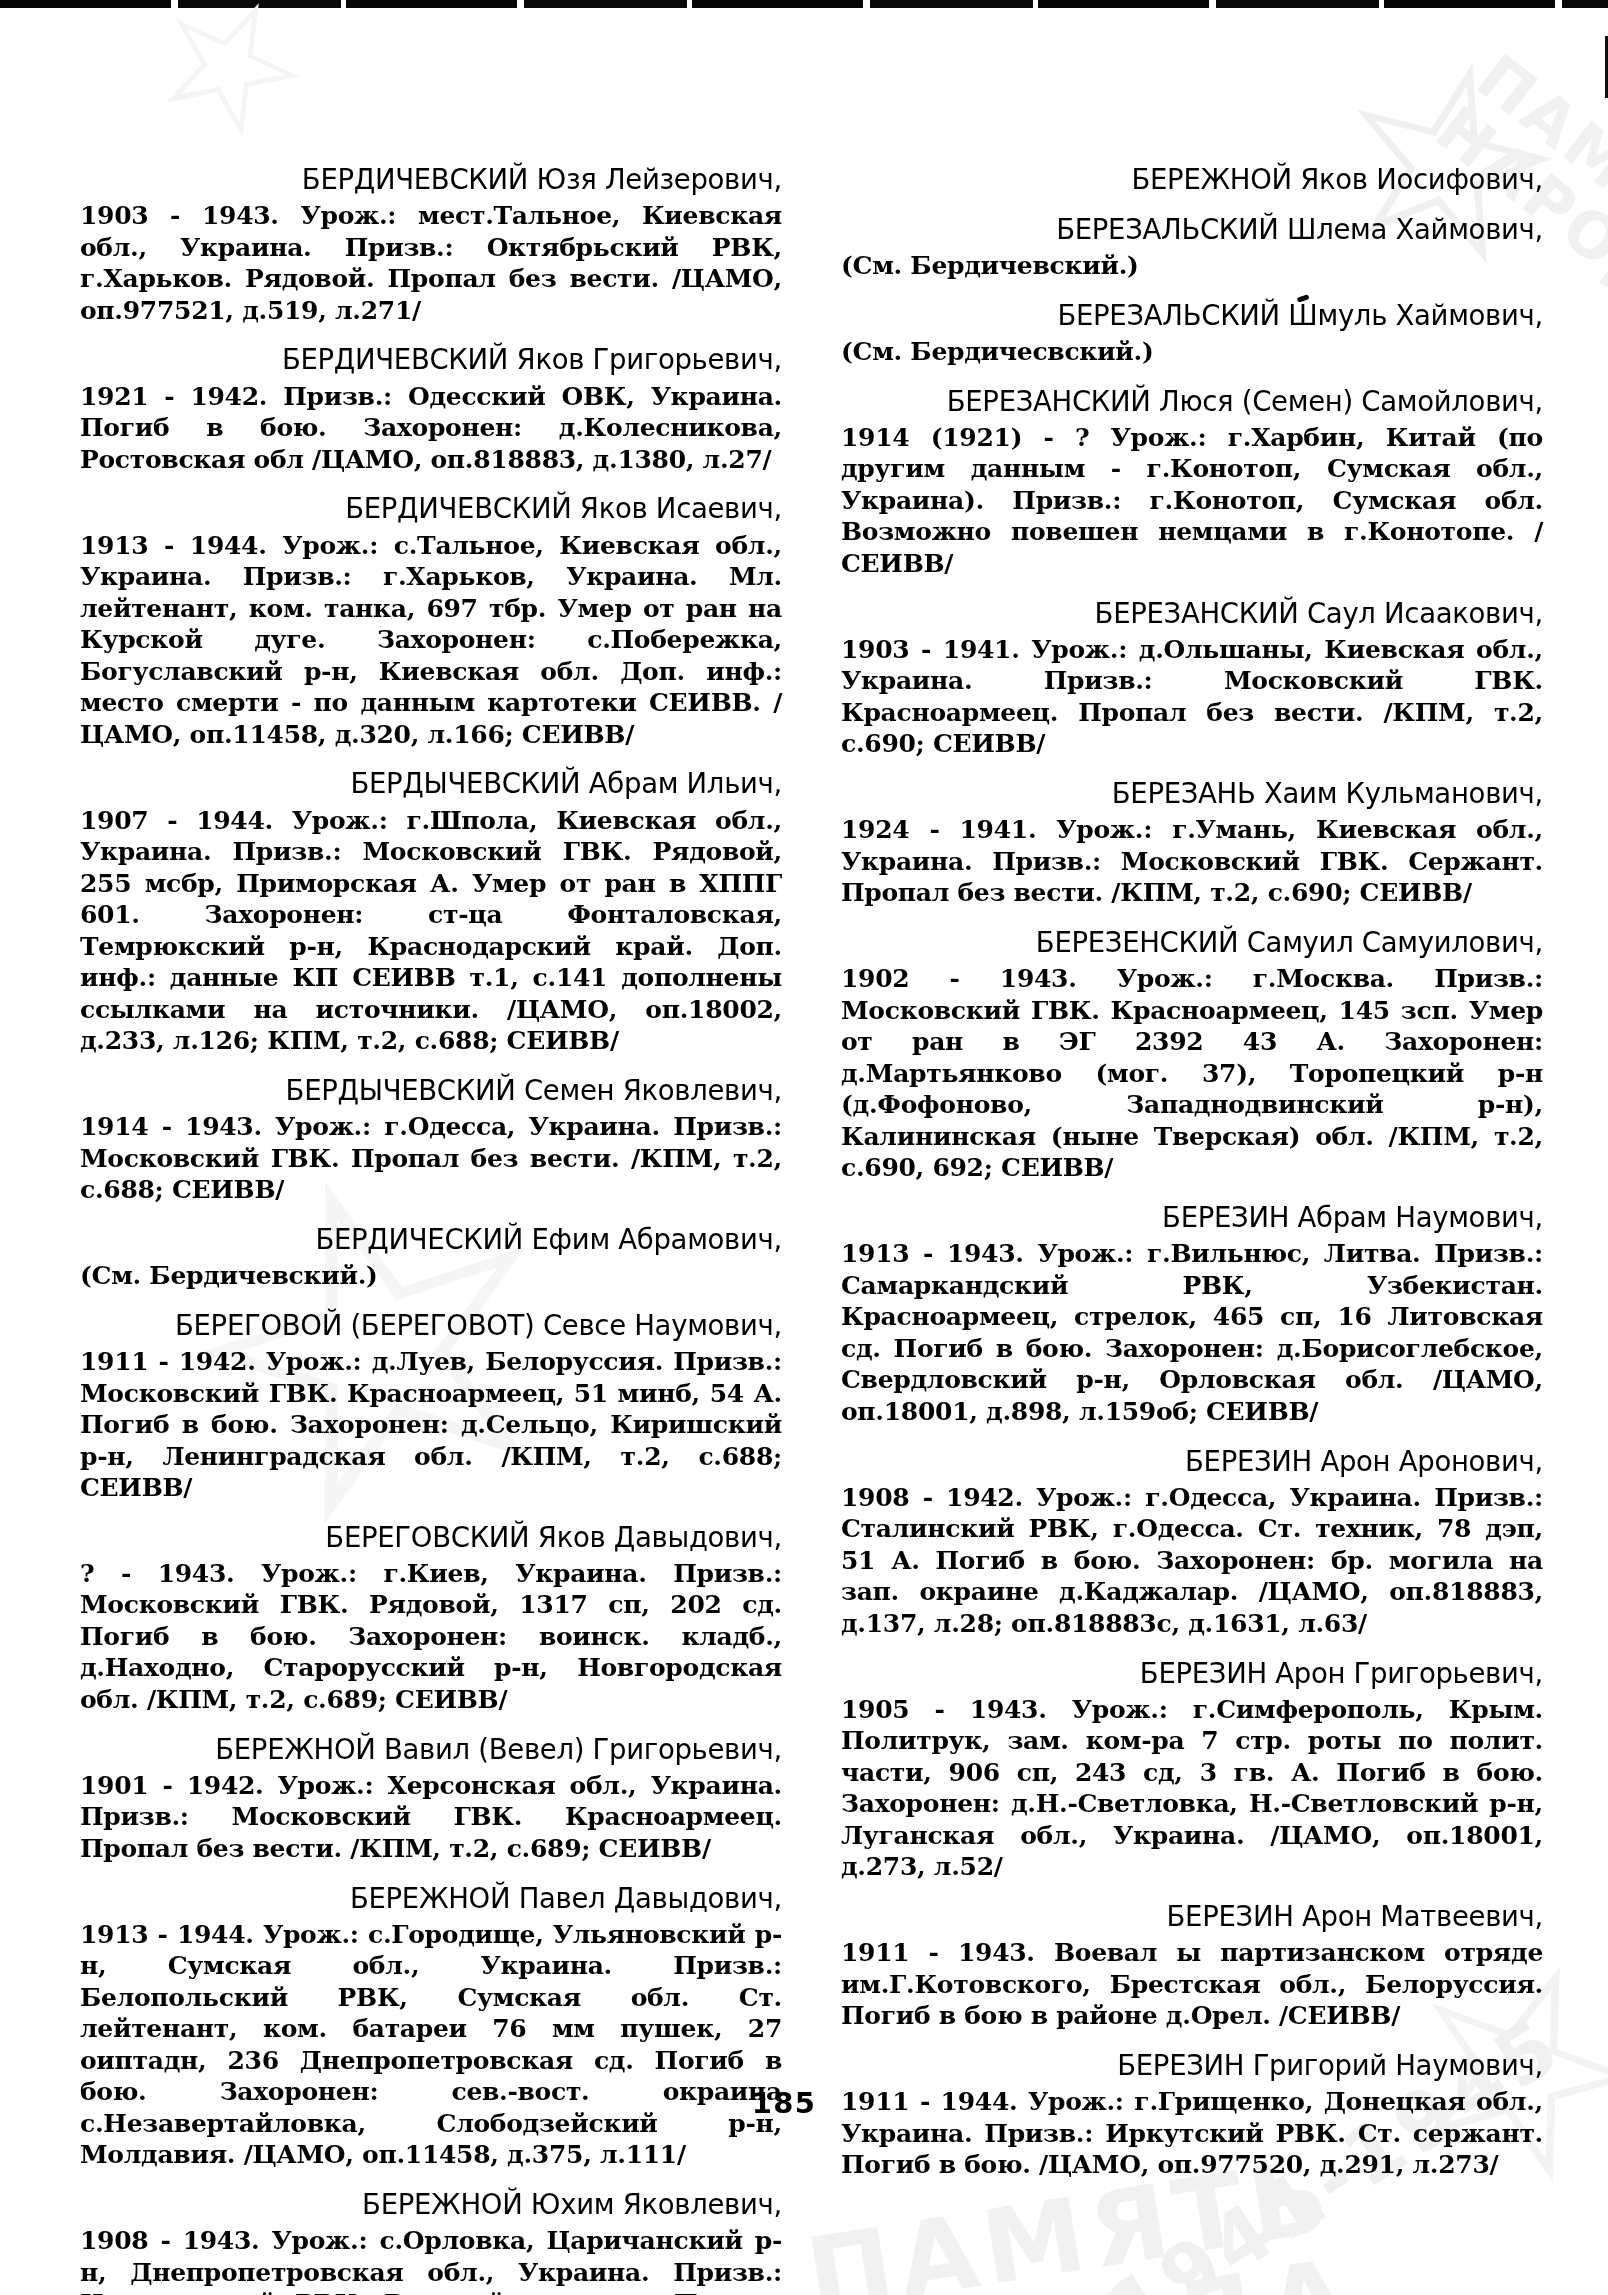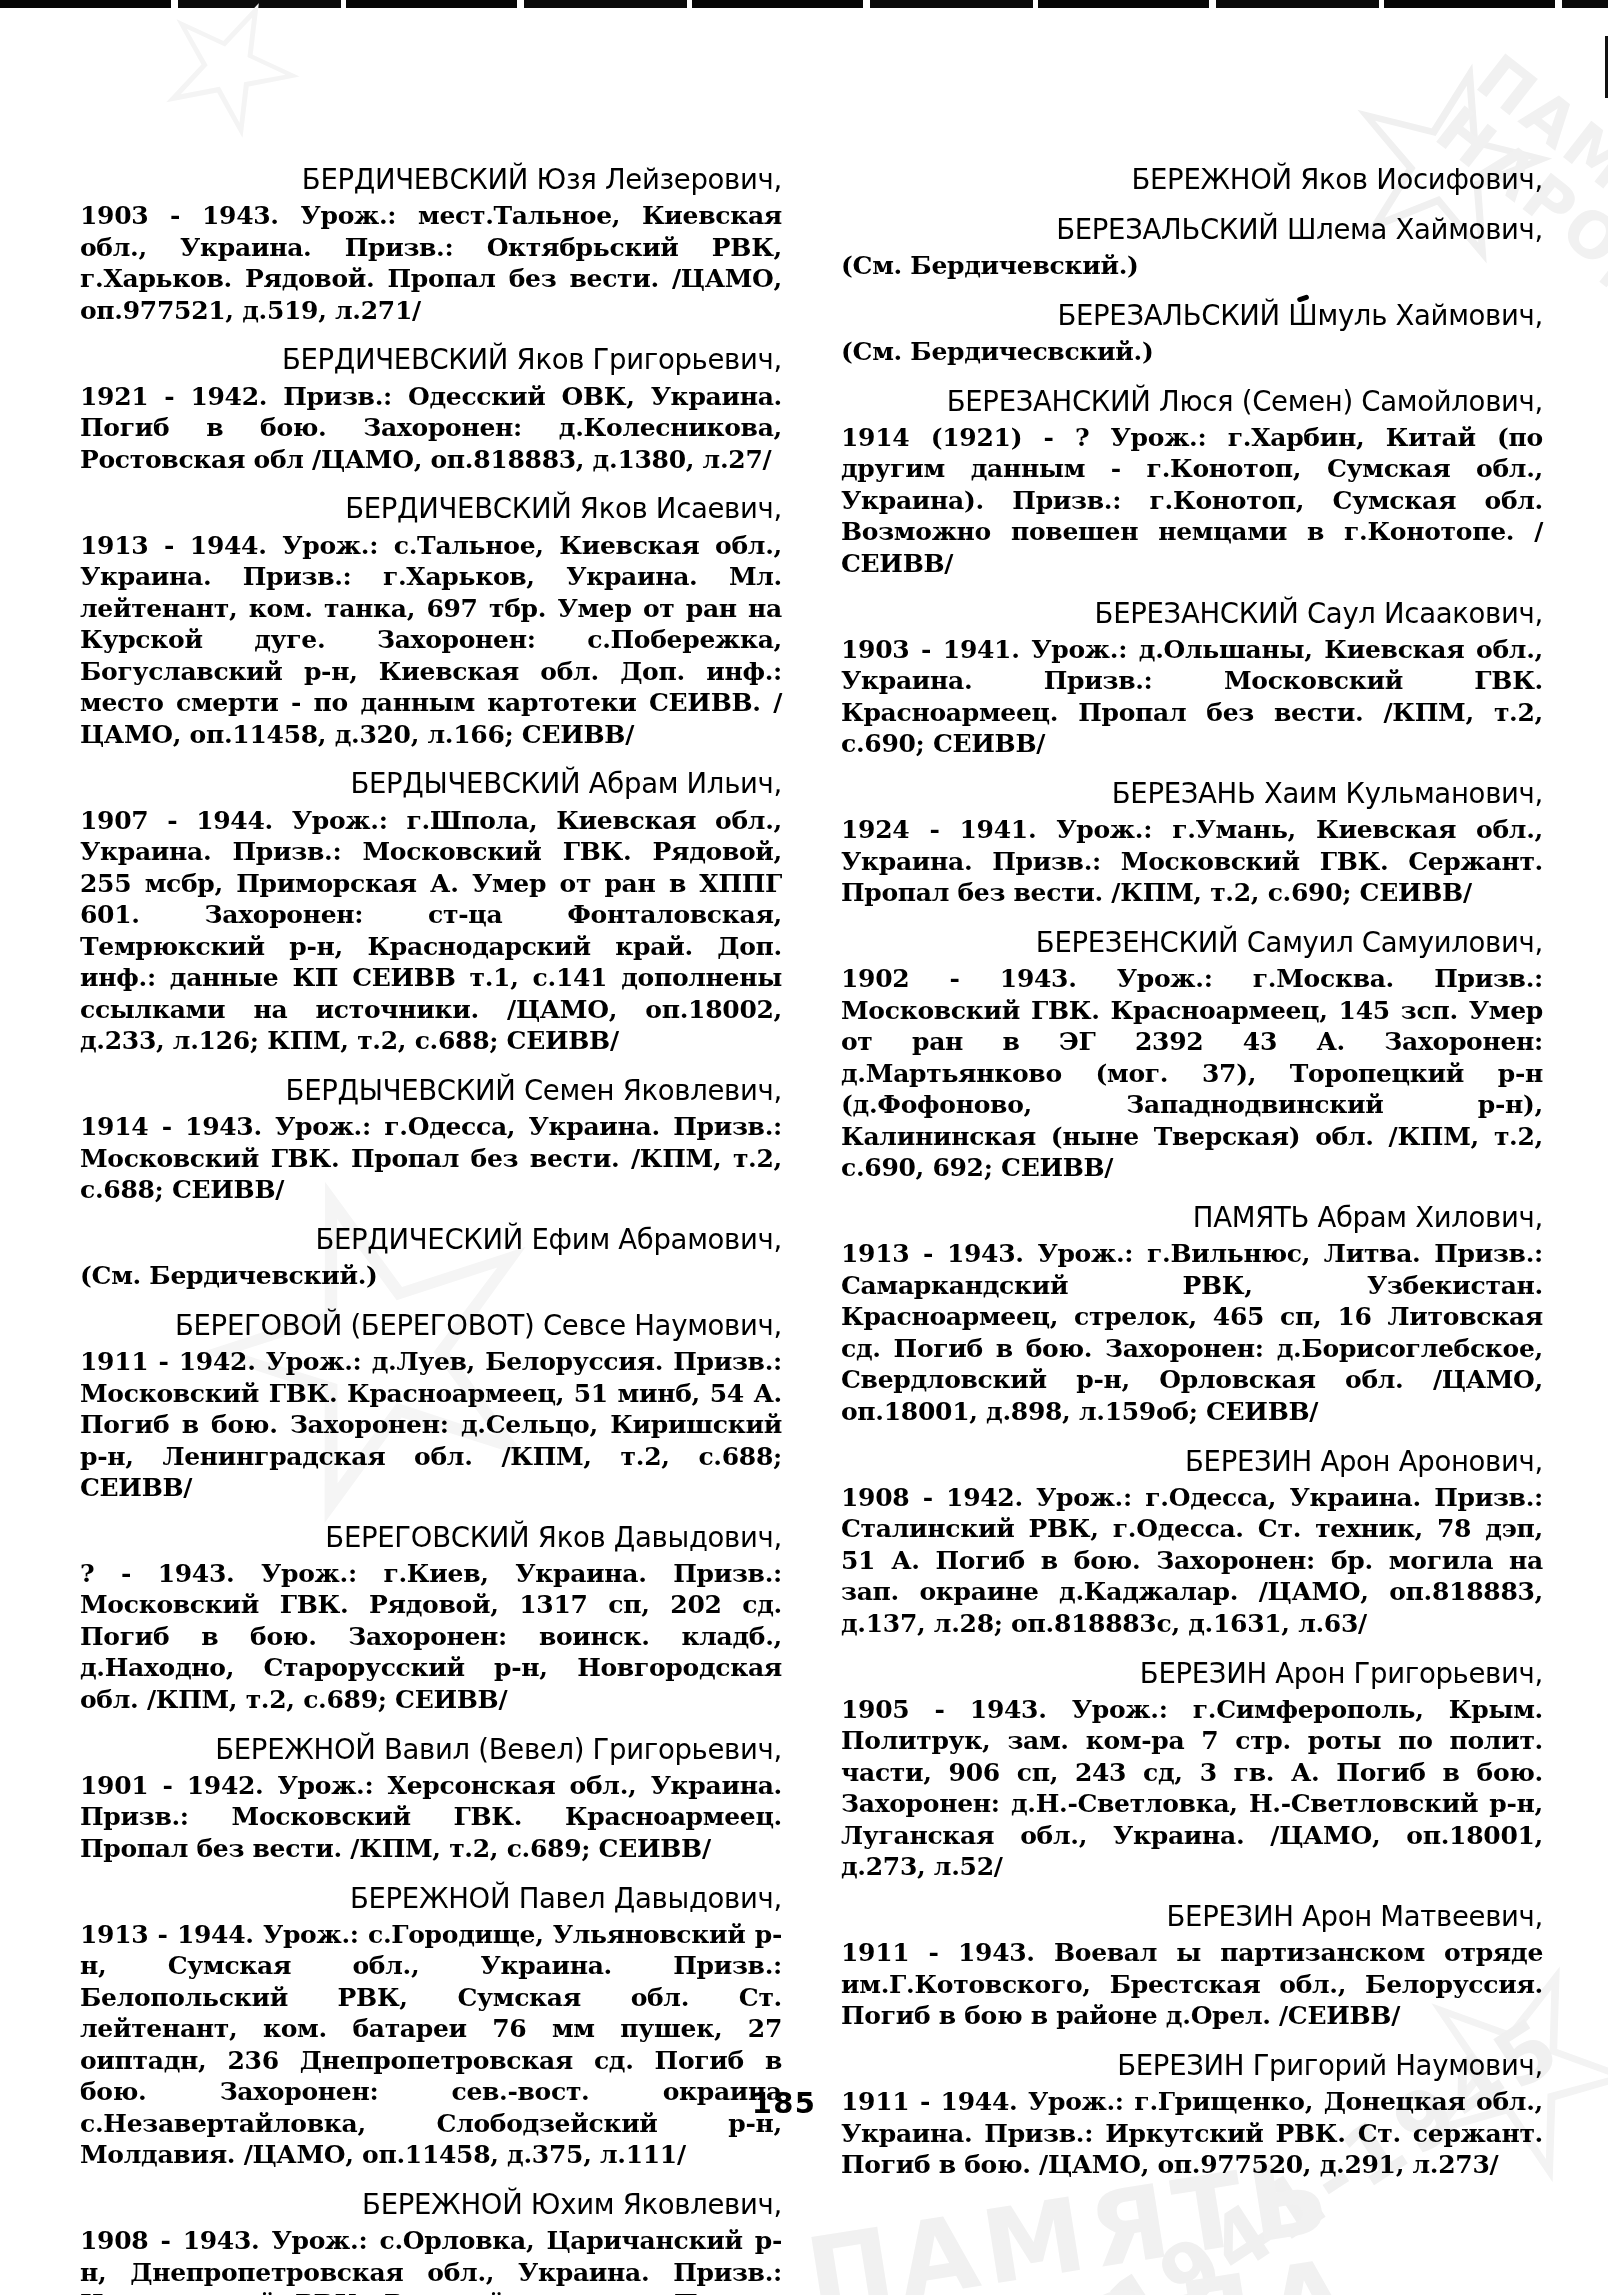--- a/index.html
+++ b/index.html
@@ -194,21 +194,21 @@
       </div>
       <div class="entry">
         <div class="entry-header">БЕРЕЗАНЬ Хаим Кульманович,</div>
         <div class="entry-text">1924 - 1941. Урож.: г.Умань, Киевская обл., Украина. Призв.: Московский ГВК. Сержант. Пропал без вести. /КПМ, т.2, с.690; СЕИВВ/</div>
       </div>
       <div class="entry">
         <div class="entry-header">БЕРЕЗЕНСКИЙ Самуил Самуилович,</div>
         <div class="entry-text">1902 - 1943. Урож.: г.Москва. Призв.: Московский ГВК. Красноармеец, 145 зсп. Умер от ран в ЭГ 2392 43 А. Захоронен: д.Мартьянково (мог. 37), Торопецкий р-н (д.Фофоново, Западнодвинский р-н), Калининская (ныне Тверская) обл. /КПМ, т.2, с.690, 692; СЕИВВ/</div>
       </div>
       <div class="entry">
-        <div class="entry-header">ПАМЯТЬ Абрам Хилович,</div>
+        <div class="entry-header">БЕРЕЗИН Абрам Наумович,</div>
         <div class="entry-text">1913 - 1943. Урож.: г.Вильнюс, Литва. Призв.: Самаркандский РВК, Узбекистан. Красноармеец, стрелок, 465 сп, 16 Литовская сд. Погиб в бою. Захоронен: д.Борисоглебское, Свердловский р-н, Орловская обл. /ЦАМО, оп.18001, д.898, л.159об; СЕИВВ/</div>
       </div>
       <div class="entry">
         <div class="entry-header">БЕРЕЗИН Арон Аронович,</div>
         <div class="entry-text">1908 - 1942. Урож.: г.Одесса, Украина. Призв.: Сталинский РВК, г.Одесса. Ст. техник, 78 дэп, 51 А. Погиб в бою. Захоронен: бр. могила на зап. окраине д.Каджалар. /ЦАМО, оп.818883, д.137, л.28; оп.818883с, д.1631, л.63/</div>
       </div>
       <div class="entry">
         <div class="entry-header">БЕРЕЗИН Арон Григорьевич,</div>
         <div class="entry-text">1905 - 1943. Урож.: г.Симферополь, Крым. Политрук, зам. ком-ра 7 стр. роты по полит. части, 906 сп, 243 сд, 3 гв. А. Погиб в бою. Захоронен: д.Н.-Светловка, Н.-Светловский р-н, Луганская обл., Украина. /ЦАМО, оп.18001, д.273, л.52/</div>
       </div>

